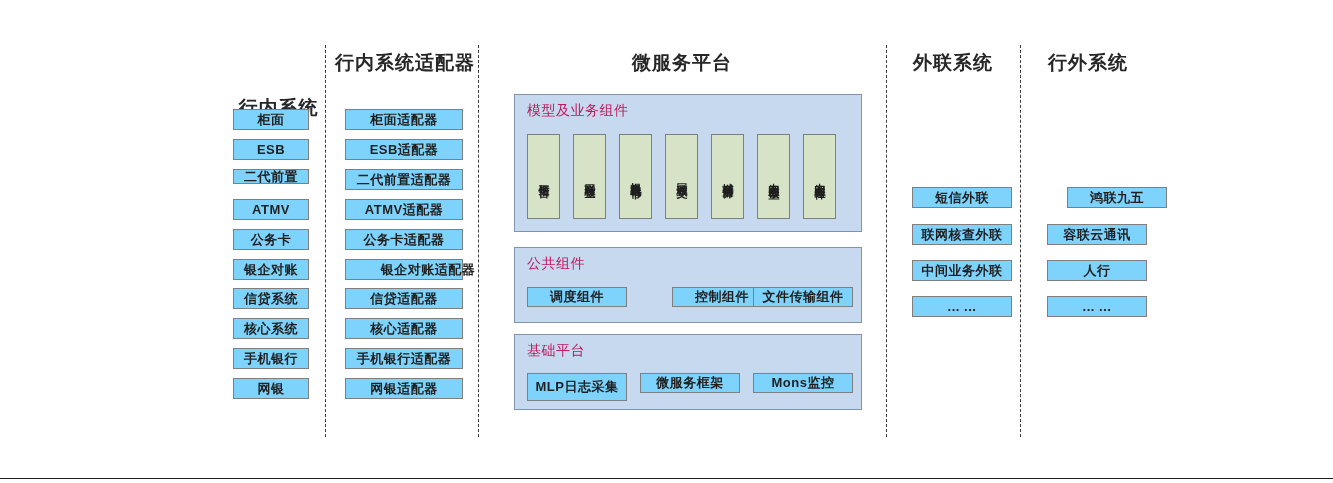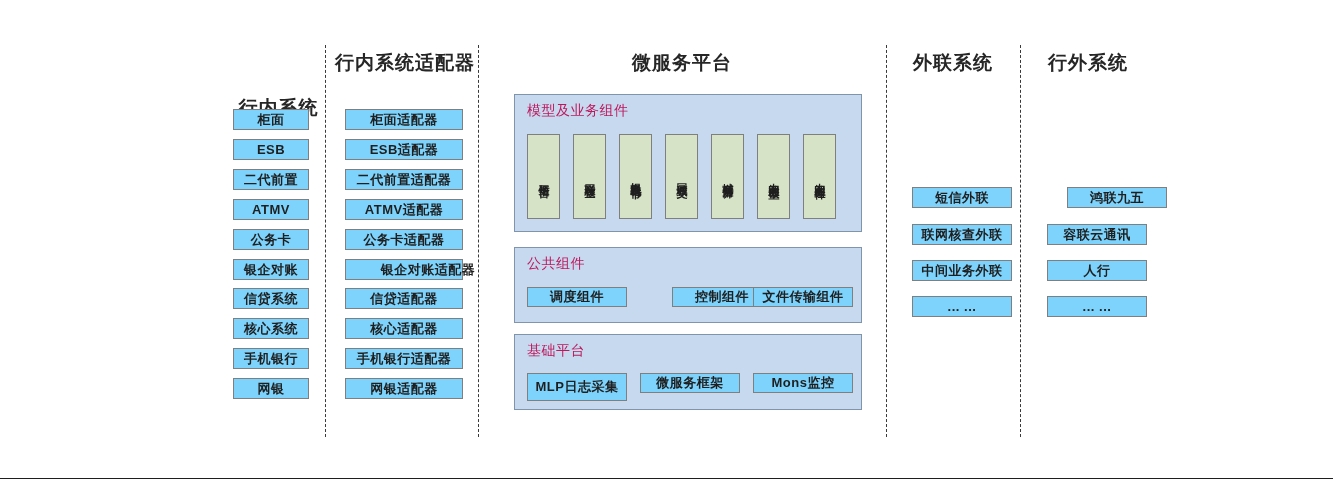--- a/index.html
+++ b/index.html
@@ -76,21 +76,21 @@
 
   <div class="divider" style="left:325px;"></div>
   <div class="divider" style="left:478px;"></div>
   <div class="divider" style="left:886px;"></div>
   <div class="divider" style="left:1020px;"></div>
 
   <div class="col-title" style="left:216px;top:50px;width:125px;margin-top:45px;">行内系统</div>
 
   <div class="gbox" style="left:233px;top:109px;width:76px;height:21px;">柜面</div>
   <div class="gbox" style="left:233px;top:139px;width:76px;height:21px;">ESB</div>
-  <div class="gbox" style="left:233px;top:169px;width:76px;height:21px;">二代前置</div>
+  <div class="gbox" style="left:233px;top:169px;width:76px;height:15px;">二代前置</div>
   <div class="gbox" style="left:233px;top:199px;width:76px;height:21px;">ATMV</div>
   <div class="gbox" style="left:233px;top:229px;width:76px;height:21px;">公务卡</div>
   <div class="gbox" style="left:233px;top:259px;width:76px;height:21px;">银企对账</div>
   <div class="gbox" style="left:233px;top:288px;width:76px;height:21px;">信贷系统</div>
   <div class="gbox" style="left:233px;top:318px;width:76px;height:21px;">核心系统</div>
   <div class="gbox" style="left:233px;top:348px;width:76px;height:21px;">手机银行</div>
   <div class="gbox" style="left:233px;top:378px;width:76px;height:21px;">网银</div>
 
   <div class="col-title" style="left:335px;top:50px;width:140px;">行内系统适配器</div>
 

